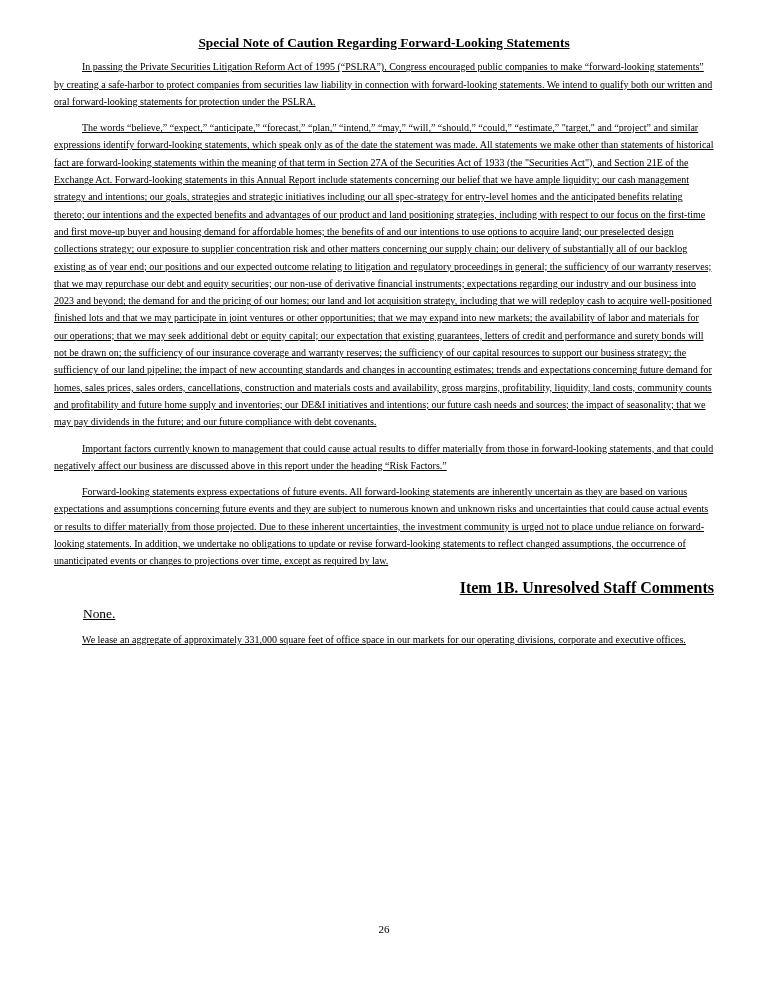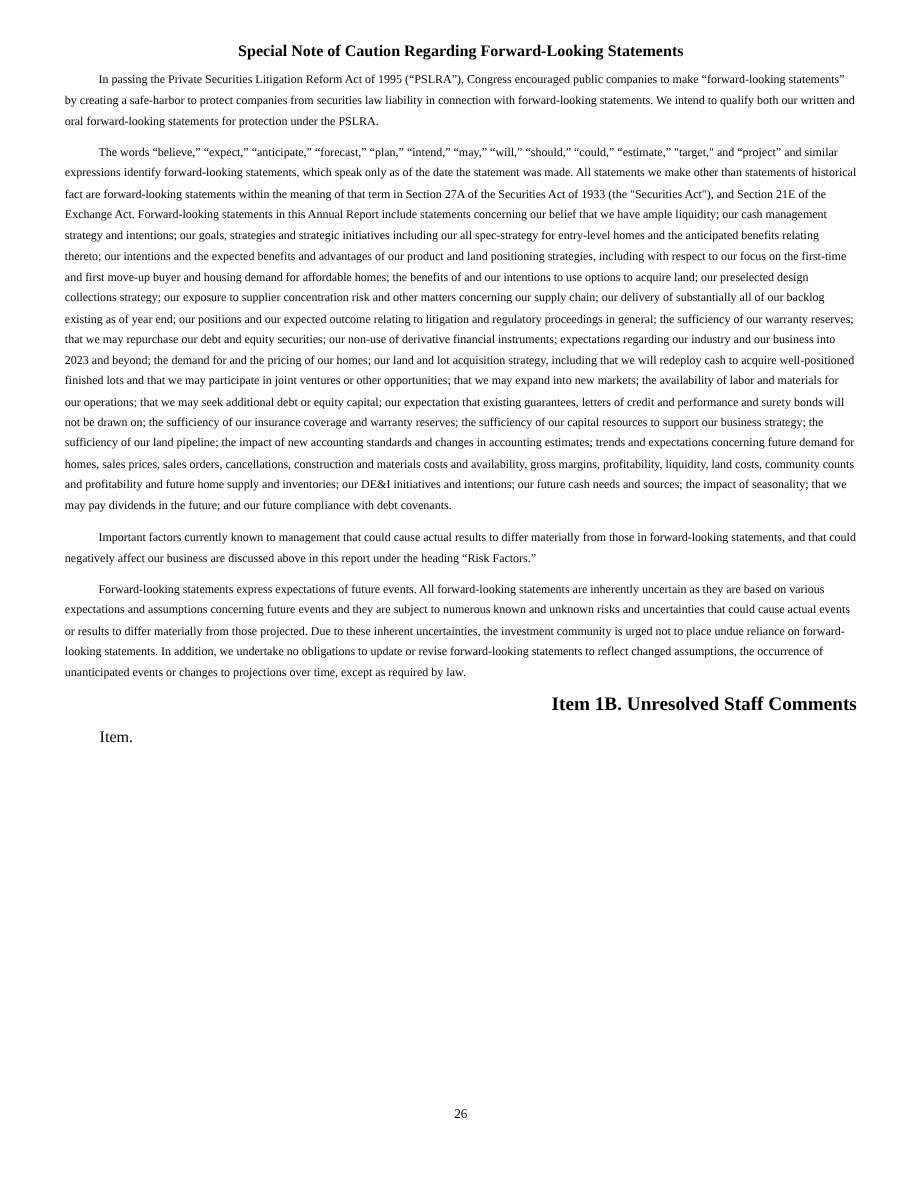--- a/index.html
+++ b/index.html
@@ -16,20 +16,21 @@
     -webkit-font-smoothing: antialiased;
   }
   .page {
     box-sizing: border-box;
     width: 768px;
     height: 948px;
     padding: 34px 54px 0 54px;
     position: relative;
     background: #ffffff;
     overflow: hidden;
+    text-decoration: underline;
   }
   .doc-title {
     font-size: 13.4px;
     line-height: 17.3px;
     font-weight: bold;
     text-align: center;
     margin: 0 0 7px 0;
   }
   p.body-para {
     font-size: 10px;
@@ -71,20 +72,21 @@
   <p class="body-para">In passing the Private Securities Litigation Reform Act of 1995 (“PSLRA”), Congress encouraged public companies to make “forward-looking statements” by creating a safe-harbor to protect companies from securities law liability in connection with forward-looking statements. We intend to qualify both our written and oral forward-looking statements for protection under the PSLRA.</p>
 
   <p class="body-para">The words “believe,” “expect,” “anticipate,” “forecast,” “plan,” “intend,” “may,” “will,” “should,” “could,” “estimate,” "target," and “project” and similar expressions identify forward-looking statements, which speak only as of the date the statement was made. All statements we make other than statements of historical fact are forward-looking statements within the meaning of that term in Section 27A of the Securities Act of 1933 (the "Securities Act"), and Section 21E of the Exchange Act. Forward-looking statements in this Annual Report include statements concerning our belief that we have ample liquidity; our cash management strategy and intentions; our goals, strategies and strategic initiatives including our all spec-strategy for entry-level homes and the anticipated benefits relating thereto; our intentions and the expected benefits and advantages of our product and land positioning strategies, including with respect to our focus on the first-time and first move-up buyer and housing demand for affordable homes; the benefits of and our intentions to use options to acquire land; our preselected design collections strategy; our exposure to supplier concentration risk and other matters concerning our supply chain; our delivery of substantially all of our backlog existing as of year end; our positions and our expected outcome relating to litigation and regulatory proceedings in general; the sufficiency of our warranty reserves; that we may repurchase our debt and equity securities; our non-use of derivative financial instruments; expectations regarding our industry and our business into 2023 and beyond; the demand for and the pricing of our homes; our land and lot acquisition strategy, including that we will redeploy cash to acquire well-positioned finished lots and that we may participate in joint ventures or other opportunities; that we may expand into new markets; the availability of labor and materials for our operations; that we may seek additional debt or equity capital; our expectation that existing guarantees, letters of credit and performance and surety bonds will not be drawn on; the sufficiency of our insurance coverage and warranty reserves; the sufficiency of our capital resources to support our business strategy; the sufficiency of our land pipeline; the impact of new accounting standards and changes in accounting estimates; trends and expectations concerning future demand for homes, sales prices, sales orders, cancellations, construction and materials costs and availability, gross margins, profitability, liquidity, land costs, community counts and profitability and future home supply and inventories; our DE&amp;I initiatives and intentions; our future cash needs and sources; the impact of seasonality; that we may pay dividends in the future; and our future compliance with debt covenants.</p>
 
   <p class="body-para">Important factors currently known to management that could cause actual results to differ materially from those in forward-looking statements, and that could negatively affect our business are discussed above in this report under the heading “Risk Factors.”</p>
 
   <p class="body-para">Forward-looking statements express expectations of future events. All forward-looking statements are inherently uncertain as they are based on various expectations and assumptions concerning future events and they are subject to numerous known and unknown risks and uncertainties that could cause actual events or results to differ materially from those projected. Due to these inherent uncertainties, the investment community is urged not to place undue reliance on forward-looking statements. In addition, we undertake no obligations to update or revise forward-looking statements to reflect changed assumptions, the occurrence of unanticipated events or changes to projections over time, except as required by law.</p>
 
   <h2 class="item-heading">Item 1B. Unresolved Staff Comments</h2>
 
-  <p class="none-para">Item.</p>
+  <p class="none-para">None.</p>
 
 
 
+  <p class="body-para">We lease an aggregate of approximately 331,000 square feet of office space in our markets for our operating divisions, corporate and executive offices.</p>
 
   <div class="page-footer">26</div>
 
 </div>
 
 </body></html>

